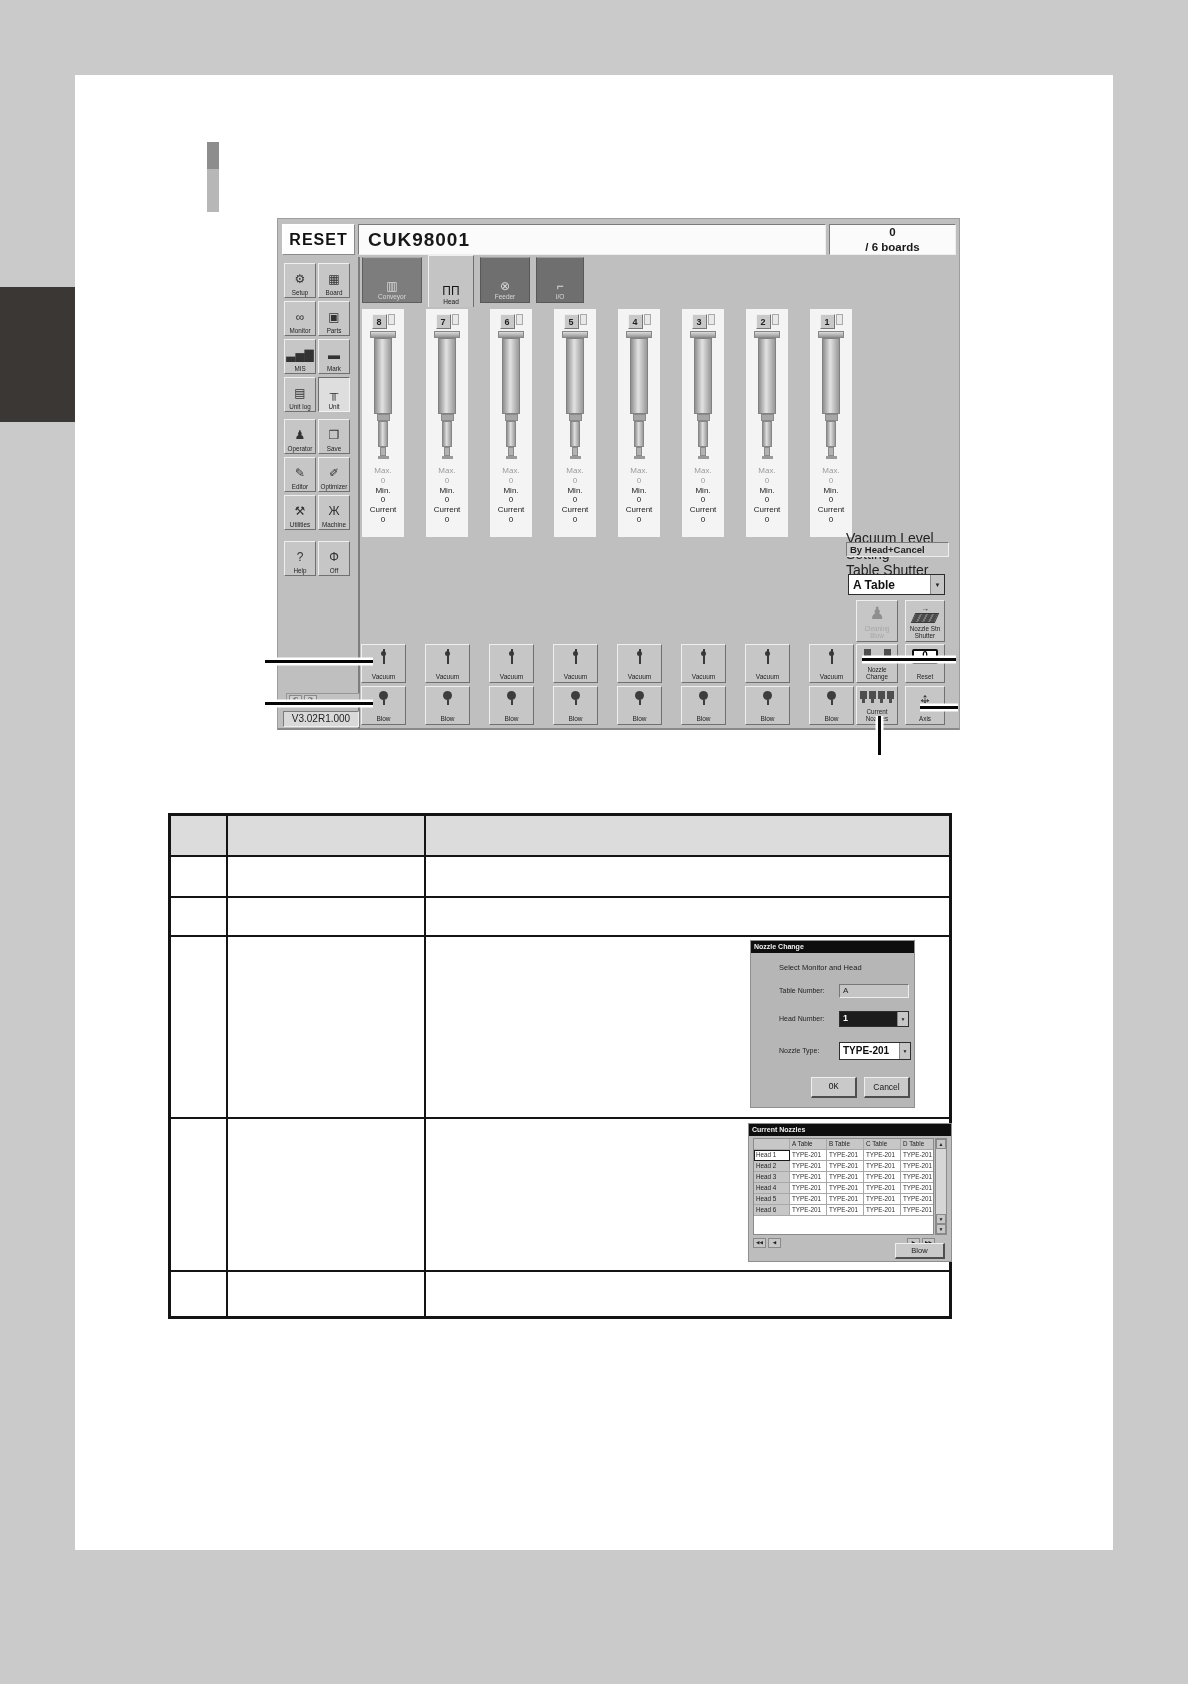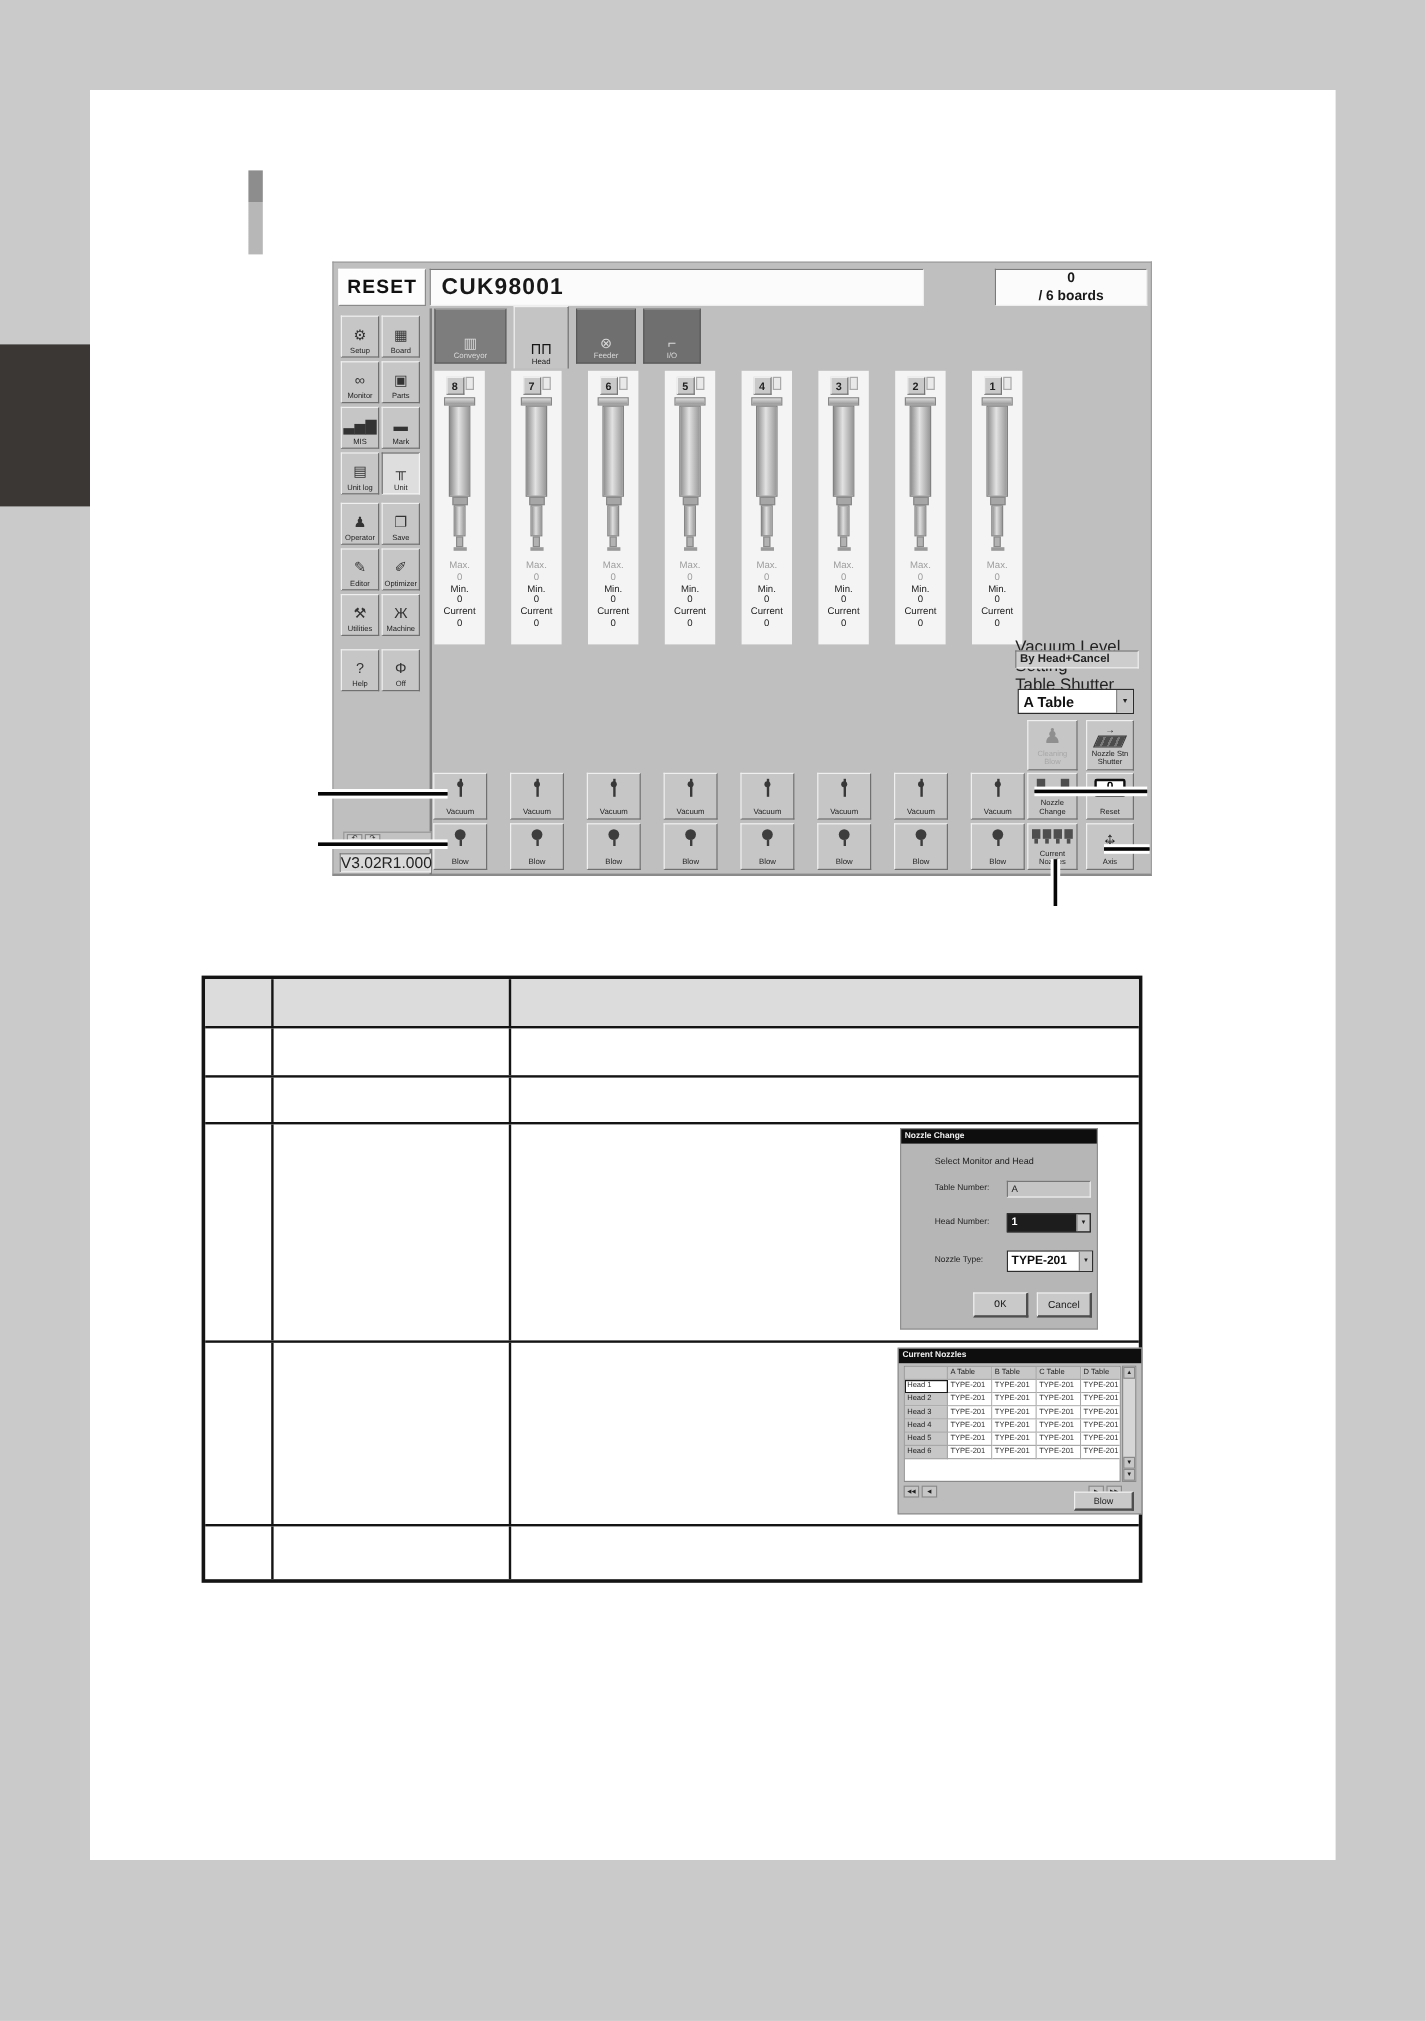--- a/index.html
+++ b/index.html
@@ -13,21 +13,21 @@
   
   #ui { position:absolute; left:277px; top:218px; width:683px; height:512px; background:#bfbfbf;
         border:1px solid #9d9d9d; border-bottom:2px solid #8a8a8a; }
   .raised { background:#c6c6c6; border-top:1.5px solid #efefef; border-left:1.5px solid #efefef;
             border-right:1.5px solid #707070; border-bottom:1.5px solid #707070; }
   .sunken { border-top:1.5px solid #7a7a7a; border-left:1.5px solid #7a7a7a;
             border-right:1.5px solid #eeeeee; border-bottom:1.5px solid #eeeeee; }
   #reset-btn { position:absolute; left:4px; top:5px; width:73px; height:31px; background:#fdfdfd;
       border:1px solid #8a8a8a; border-top-color:#fff; border-left-color:#fff;
       font-weight:bold; font-size:16px; letter-spacing:1px; text-align:center; line-height:29px; color:#111; }
-  #title-box { position:absolute; left:80px; top:5px; width:412px; height:31px; background:#fbfbfb;
+  #title-box { position:absolute; left:80px; top:5px; width:468px; height:31px; background:#fbfbfb;
       font-weight:bold; font-size:19px; letter-spacing:1px; line-height:29px; padding-left:9px; color:#181818; }
   #boards-box { position:absolute; left:551px; top:5px; width:127px; height:31px; background:#fbfbfb;
       display:flex; flex-direction:column; align-items:center; justify-content:center;
       font-weight:bold; font-size:11.5px; color:#181818; line-height:1.25; }
   #sidebar-divider { position:absolute; left:80px; top:38px; width:2px; height:472px; background:#7e7e7e; }
 
   .side-btn { position:absolute; width:32px; height:35px; display:flex; flex-direction:column;
       align-items:center; justify-content:flex-end; padding-bottom:1px; cursor:default; }
   .side-btn .s-ic { font-size:12px; line-height:13px; color:#333; height:20px; display:flex; align-items:center; }
   .side-btn .s-lb { font-size:6.3px; color:#1e1e1e; white-space:nowrap; }
@@ -96,21 +96,21 @@
   .icon-zero { width:26px; height:15px; background:#fff; border:2.5px solid #0f0f0f; border-radius:2px;
       font-size:10px; font-weight:bold; color:#000; text-align:center; line-height:10px; }
   .icon-axis { position:relative; width:18px; height:16px; }
   .icon-axis span { position:absolute; left:0; top:0; width:18px; height:16px; text-align:center;
       font-size:14px; line-height:15px; color:#1c1c1c; font-weight:bold; }
   #spin-widget { position:absolute; left:8px; top:474px; width:74px; height:13px; background:#c2c2c2;
       border:1px solid #979797; display:flex; align-items:center; gap:2px; padding:0 2px; }
   .spin-btn { width:13px; height:9px; background:#cecece; border:1px solid #8b8b8b; font-size:6px;
       line-height:7px; text-align:center; color:#333; }
   #version-box { position:absolute; left:5px; top:492px; width:76px; height:16px; background:#d9d9d9;
-      font-size:13px; color:#222; text-align:center; line-height:14px; }
+      font-size:10px; color:#222; text-align:center; line-height:14px; }
 
   
   .hline { position:absolute; height:2.5px; background:#060606; }
   .hline.halo { box-shadow:0 2.5px 0 #fff, 0 -2.5px 0 #fff; }
   .vline { position:absolute; width:2.5px; background:#060606; box-shadow:2.5px 0 0 #fff, -2.5px 0 0 #fff; }
 
   
   #doc-table { position:absolute; left:168px; top:813px; width:784px; background:#fff; border:3px solid #141414; }
   .trow { display:flex; }
   .trow + .trow { border-top:2.5px solid #141414; }

